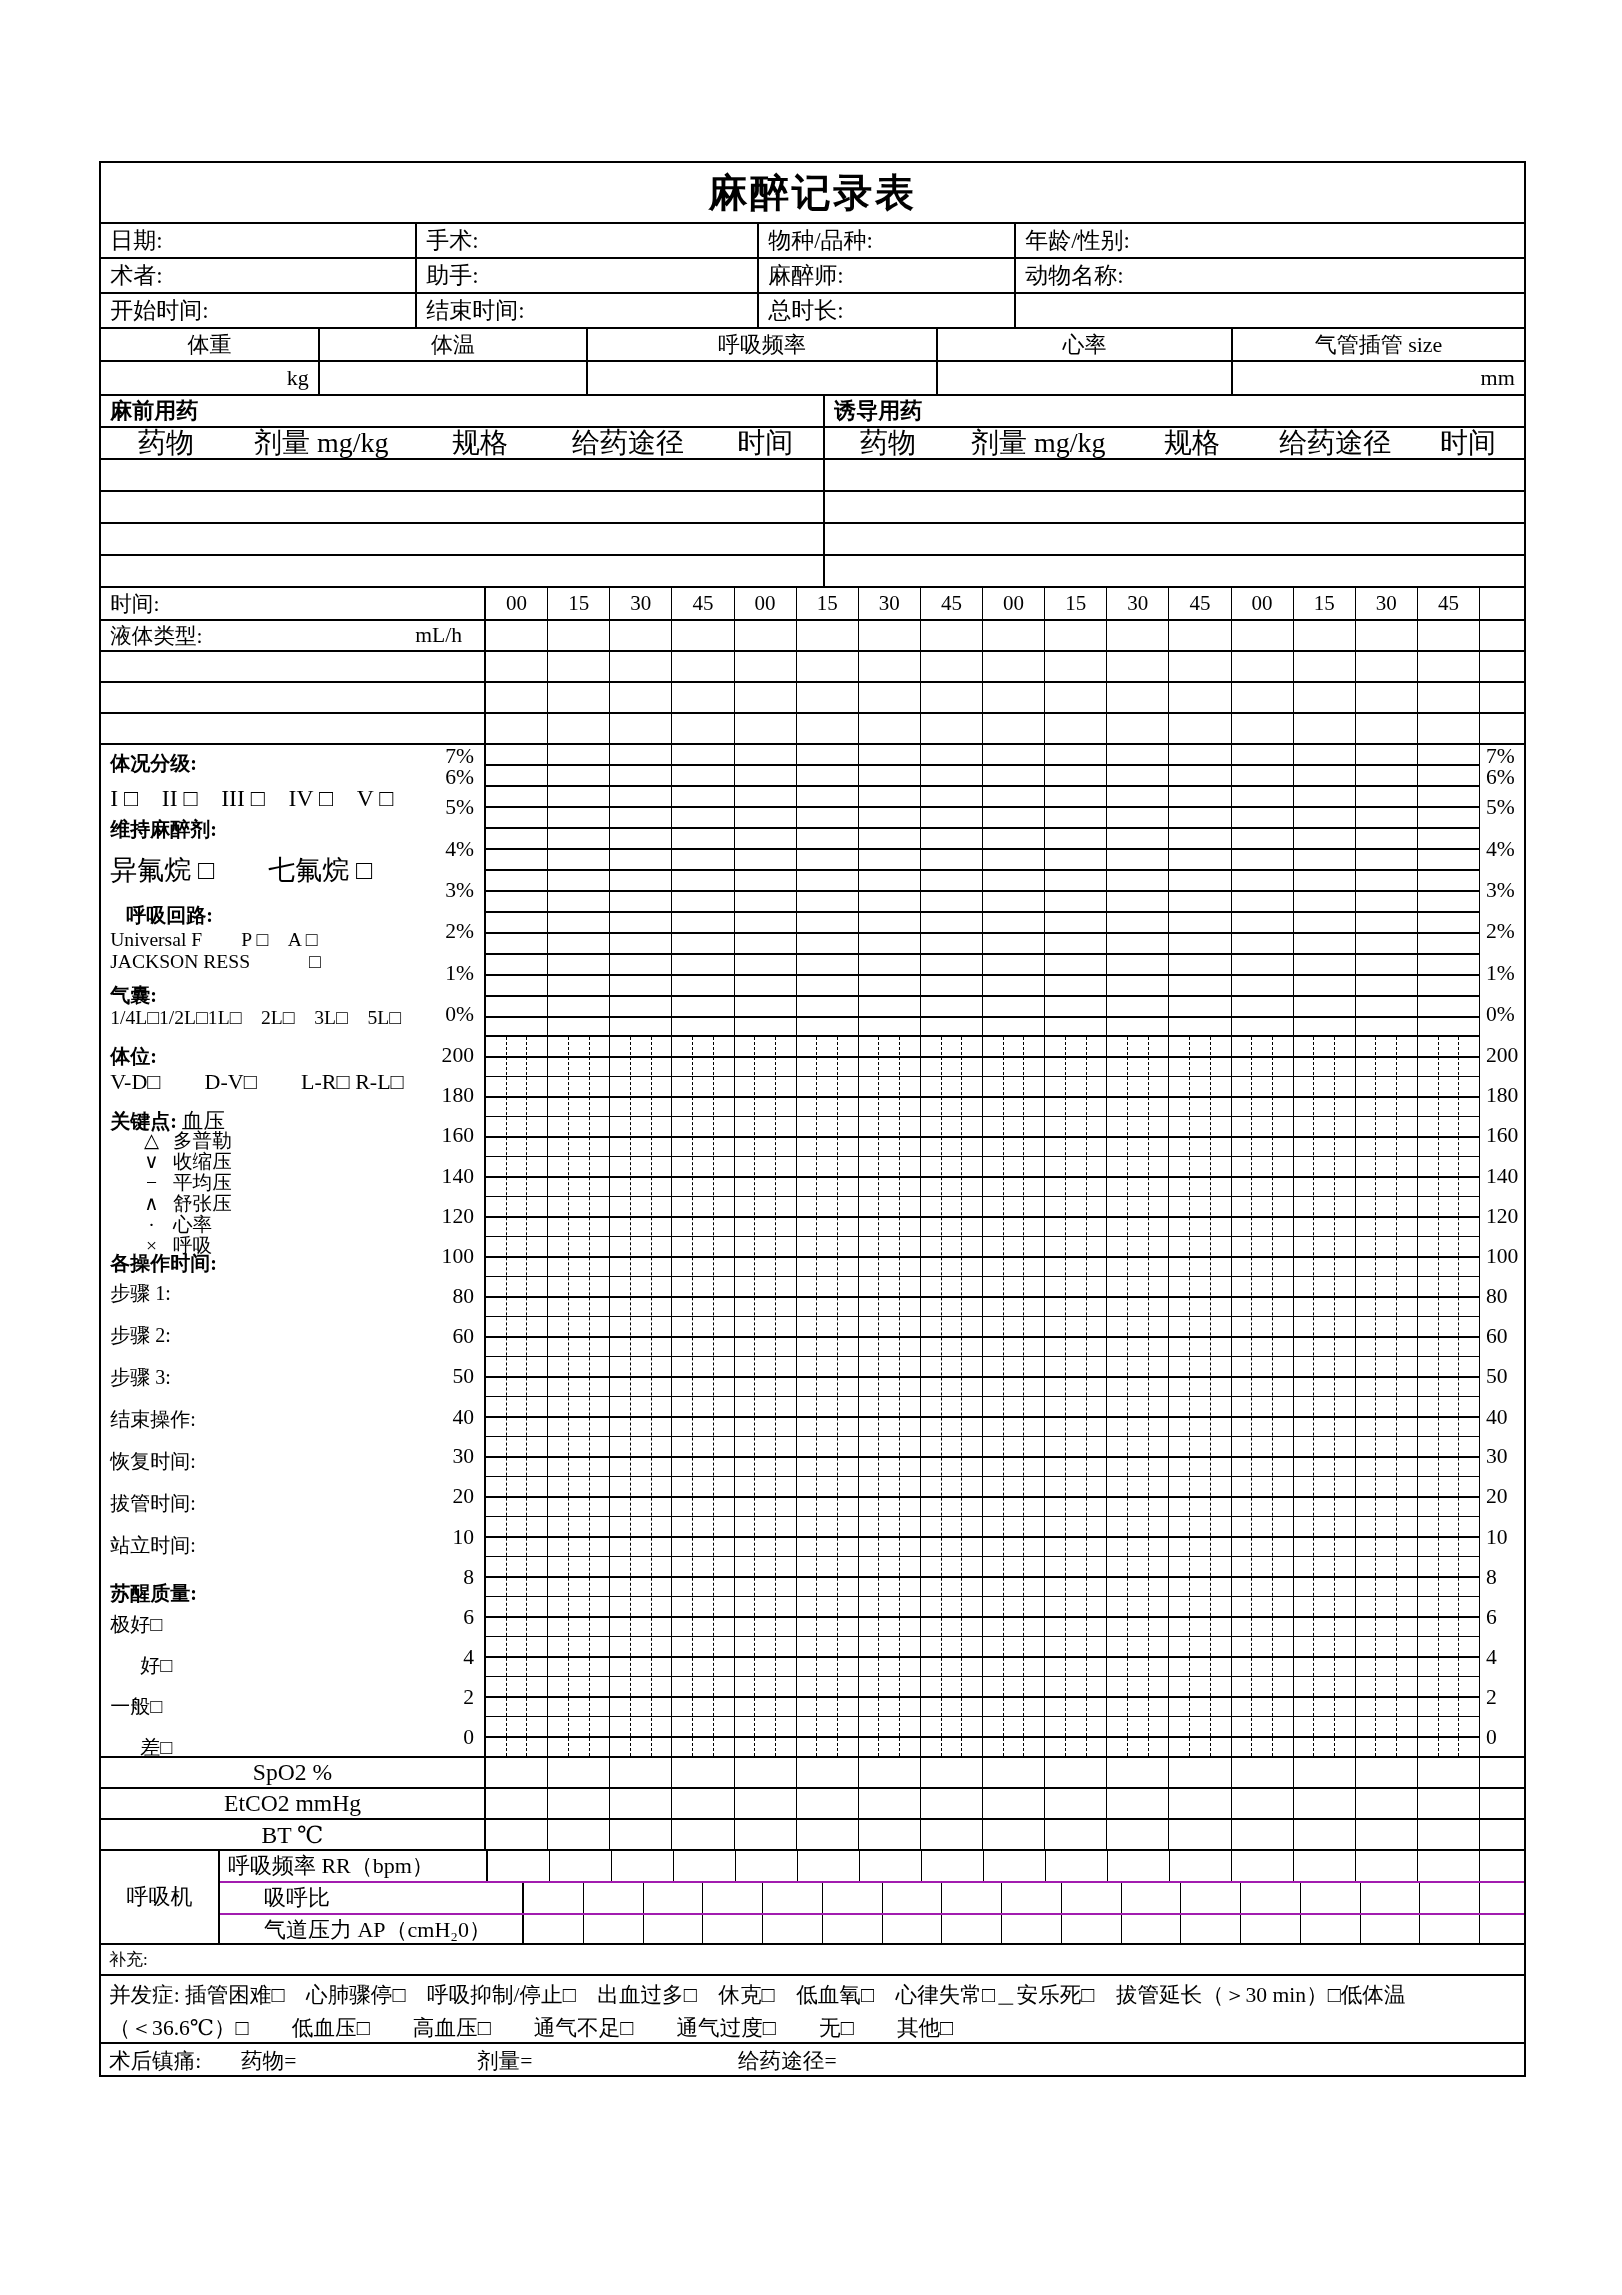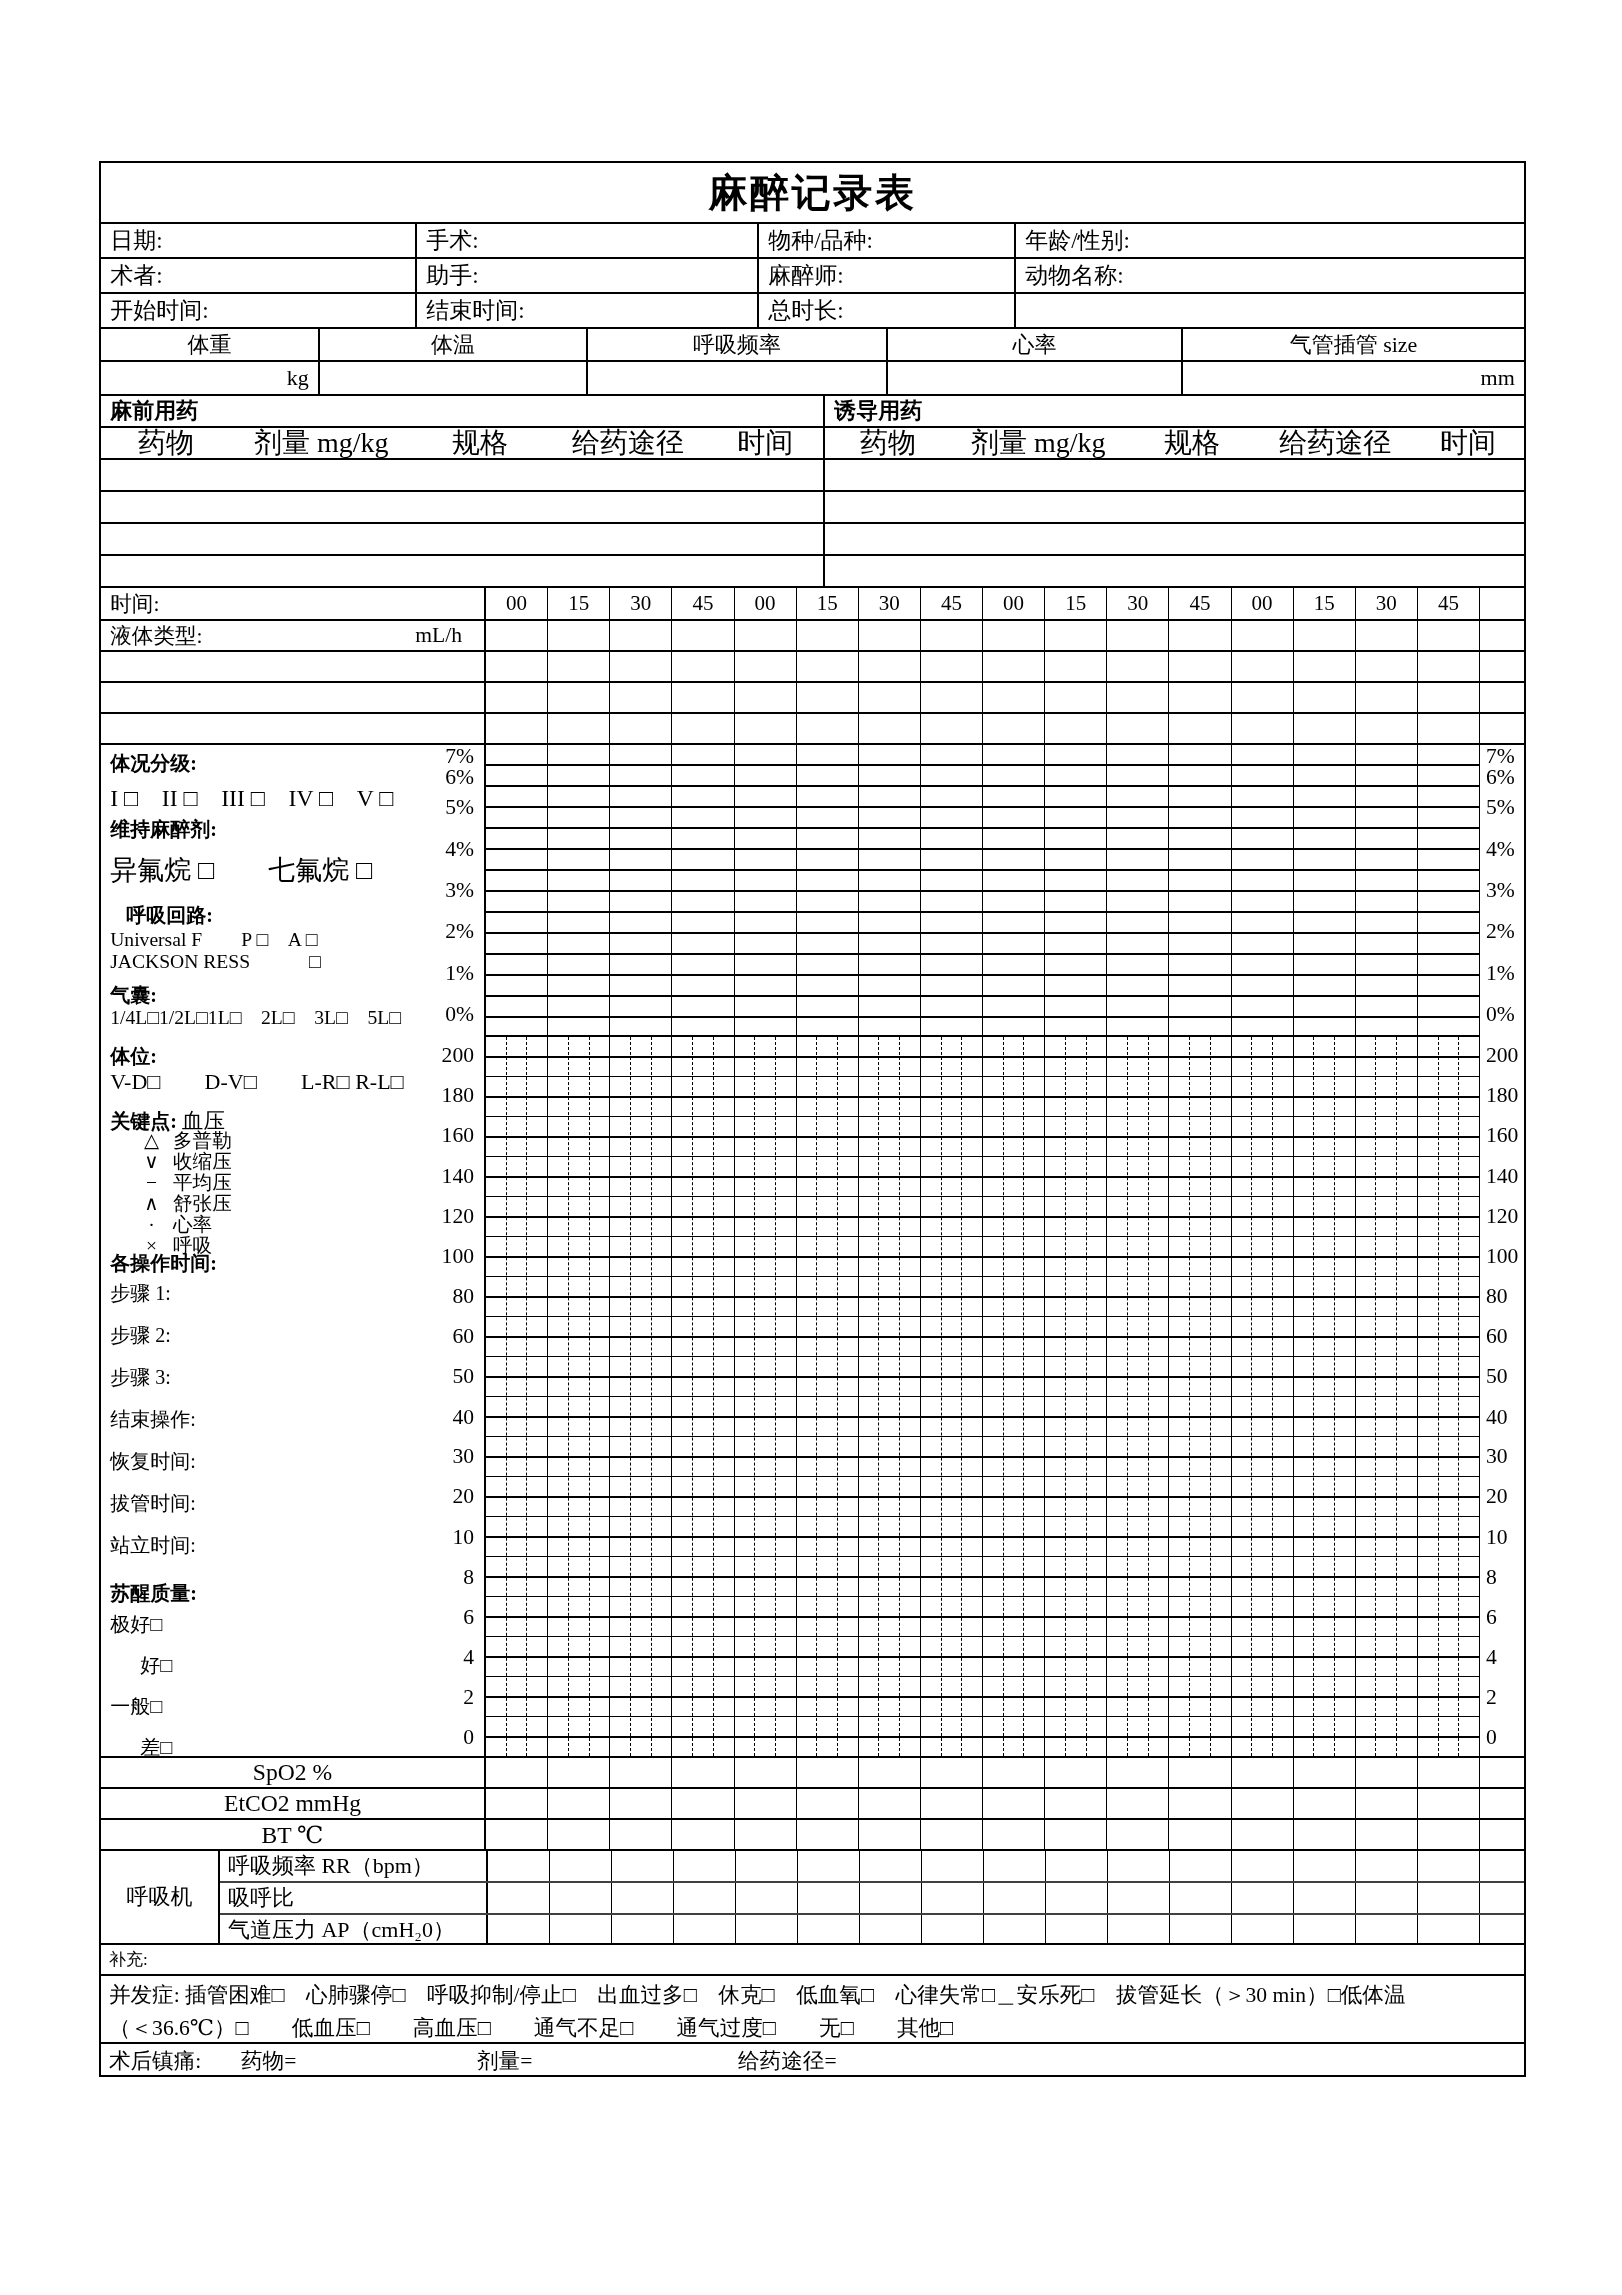--- a/index.html
+++ b/index.html
@@ -22,21 +22,21 @@
   .row { display: flex; }
   .row > * + * { border-left: 2px solid #000; }
   .irow { height: 35px; font-size: 23px; }
   .irow .cell { display:flex; align-items:center; padding-left: 9.2px; }
   .iw1 { width: 314px; } .iw2 { width: 342px; } .iw3 { width: 257px; } .iw4 { flex: 1; }
 
   .vhrow { height: 33px; font-size: 22px; }
   .vhrow .cell { display:flex; align-items:center; justify-content:center; }
   .unitrow { height: 34px; font-size: 22px; }
   .unitrow .cell { display:flex; align-items:center; justify-content:flex-end; padding-right: 9.2px; }
-  .vw1 { width: 217px; } .vw2 { width: 268px; } .vw3 { width: 300px; } .vw4 { width: 295px; } .vw5 { flex: 1; }
+  .vw1 { width: 217px; } .vw2 { width: 268px; } .vw3 { width: 350px; } .vw4 { width: 295px; } .vw5 { flex: 1; }
 
   
   .drow { display:flex; }
   .dhalf { width: 722px; }
   .dhalf2 { flex: 1; border-left: 2px solid #000; }
   .druglbl { height: 32px; font-size: 22px; font-weight: 700; }
   .druglbl > div { display:flex; align-items:center; padding-left: 9.2px; }
   .drughdr { height: 32px; font-size: 28px; }
   .drughdr .cols { display:flex; align-items:center; height:100%; }
   .drughdr .cols span { display:block; text-align:center; }
@@ -113,21 +113,21 @@
   .sb-reclist{ top: 859px; font-size: 20px; }
   .sb-reclist .li { height: 41px; line-height: 41px; }
   .sb-reclist .li:nth-child(even) { padding-left: 30px; }
 
   
   .brow { height: 31px; font-size: 23.6px; }
   .brow .tlabel { justify-content:center; padding-left:0; }
   .vent-band { display:flex; height: 94px; }
   .vent-left { width: 117px; display:flex; align-items:center; justify-content:center; font-size: 22px; }
   .vent-rows { flex:1; display:flex; flex-direction:column; border-left: 2px solid #000; }
-  .vent-rows > * + * { border-top: 2px solid #404040; }
+  .vent-rows > * + * { border-top: 2px solid #a21caf; padding-left: 36px; }
   .vrow2 { flex:1; display:flex; font-size: 22px; }
   .vrow2 .vsub { width: 266px; display:flex; align-items:center; padding-left: 7.9px; }
   .vrow2 .tcells { flex:1; display:flex; border-left: 2px solid #000; }
   .vrow2 .tcells .col { flex:1; }
   .vrow2 .tcells .col + .col { border-left: 1.3px solid #000; }
   .vrow2 .tgutter { width: 45px; border-left: 1.3px solid #000; }
 
   
   .supp-row { height: 31px; font-size: 17px; display:flex; align-items:center; padding-left: 7.9px; }
   .comp-row { height: 68px; font-size: 21.6px; padding: 2.6px 7.9px 0 7.9px; line-height: 33px; }

